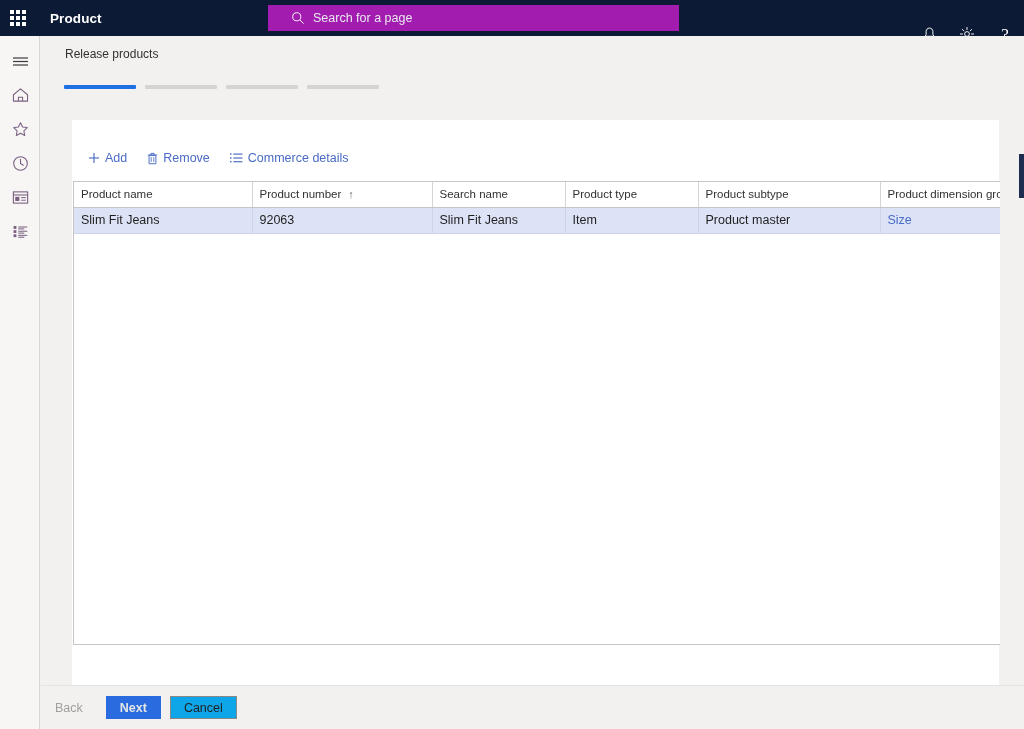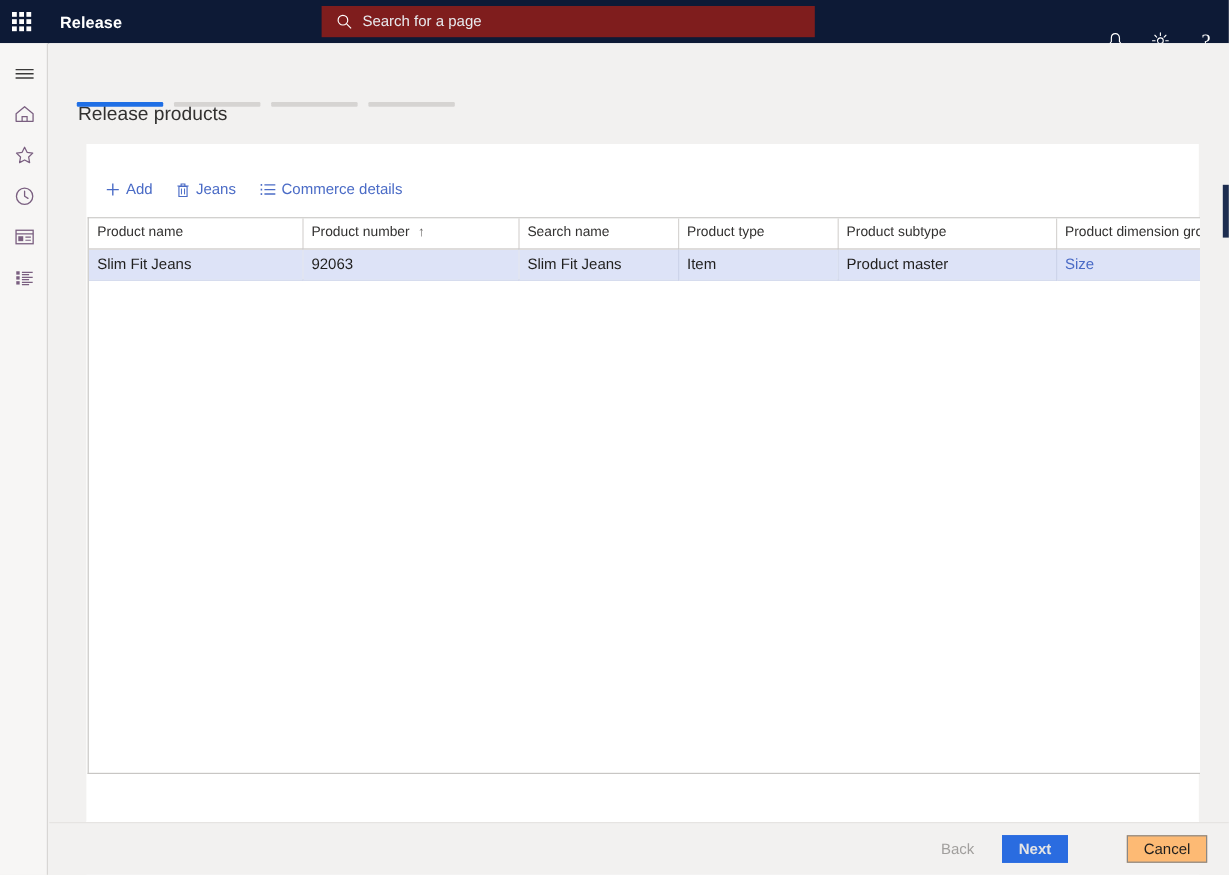--- a/index.html
+++ b/index.html
@@ -33,23 +33,23 @@
     color: #ffffff;
     font-size: 13.5px;
     font-weight: bold;
     margin-left: 14px;
     letter-spacing: .1px;
     white-space: nowrap;
   }
   .search-box {
     position: absolute; left: 268px; top: 5px;
     width: 411px; height: 26px;
-    background: #7f1d1d;
+    background: #a21caf;
     display: flex; align-items: center;
-    padding-left: 12px;
+    padding-left: 23px;
     cursor: text;
   }
   .search-icon { width: 14px; height: 14px; margin-right: 8px; flex: none; }
   .search-ph { color: #e8eaee; font-size: 12.5px; white-space: nowrap; }
 
   .top-right {
     position: absolute; right: 0; top: 0; height: 52px;
     display: flex; align-items: flex-end;
   }
   .top-right .company {
@@ -81,23 +81,22 @@
 
   
   .work {
     position: absolute; left: 41px; top: 36px;
     width: 983px; height: 693px;
     background: #f2f1f0;
   }
 
   .breadcrumb {
     position: absolute; left: 24px; top: 11px;
-    font-size: 16px; color: #323130;
-    cursor: pointer;
-    margin-top: 40px;
+    font-size: 12px; color: #323130;
+    cursor: pointer;
   }
 
   .steps {
     position: absolute; left: 23px; top: 49px;
     display: flex; gap: 9px;
   }
   .step { width: 72px; height: 4px; background: #d6d4d2; border-radius: 1px; cursor: pointer; }
   .step.active { background: #1f6fe5; }
 
   .page-title {
@@ -190,39 +189,39 @@
     width: 912px; height: 9px;
     background: #a19f9d;
     border-radius: 1px;
   }
 
   
   .footer {
     position: absolute; left: 0; bottom: 0;
     width: 983px; height: 44px;
     background: #f2f1f0;
-    display: flex; align-items: center; justify-content: flex-end;
+    display: flex; align-items: center; 
     padding-right: 18px;
     gap: 9px;
     border-top: 1px solid #e6e4e2;
   }
   .btn {
     height: 23px;
     min-width: 53px;
     font-size: 12.5px;
     font-family: "Liberation Sans", sans-serif;
     display: flex; align-items: center; justify-content: center;
     padding: 0 13px;
     cursor: pointer;
     border: 1px solid transparent;
     background: transparent;
   }
   .btn-disabled { color: #a19f9d; cursor: default; }
   .btn-primary { background: #2a6ce0; color: #e5e5e5; font-weight: bold; border-color: #2a6ce0; }
-  .btn-default { background: #fdba74; color: #201f1e; border-color: #8a8886; margin-left: 40px; }
+  .btn-default { background: #0ea5e9; color: #201f1e; border-color: #8a8886; }
 
   
   .vscroll {
     position: absolute; right: 0; top: 36px;
     width: 5px; height: 693px;
     background: transparent;
   }
   .vscroll-thumb {
     position: absolute; top: 118px; left: 0;
     width: 5px; height: 44px;
@@ -239,21 +238,21 @@
         <i></i>
         <i></i>
         <i></i>
         <i></i>
         <i></i>
         <i></i>
         <i></i>
         <i></i>
     </div>
   </div>
-  <div class="app-title">Release</div>
+  <div class="app-title">Product</div>
 
   <div class="search-box">
     <svg class="search-icon" viewBox="0 0 16 16">
       <circle cx="6.6" cy="6.6" r="4.6" fill="none" stroke="#ffffff" stroke-width="1.1"></circle>
       <line x1="10.1" y1="10.1" x2="14.4" y2="14.4" stroke="#ffffff" stroke-width="1.1"></line>
     </svg>
     <span class="search-ph">Search for a page</span>
   </div>
 
   <div class="top-right">
@@ -369,21 +368,21 @@
       <div class="tb-btn">
         <svg width="11" height="13" viewBox="0 0 12 14">
           <path d="M2.3 3.6h7.4v9.1H2.3z" fill="none" stroke="#4a6bc6" stroke-width="1.05"></path>
           <line x1="0.9" y1="3.2" x2="11.1" y2="3.2" stroke="#4a6bc6" stroke-width="1.05"></line>
           <path d="M4.3 3.2V1.4h3.4v1.8" fill="none" stroke="#4a6bc6" stroke-width="1.05"></path>
           <g stroke="#4a6bc6" stroke-width=".9">
             <line x1="4.6" y1="5.5" x2="4.6" y2="10.8"></line>
             <line x1="7.4" y1="5.5" x2="7.4" y2="10.8"></line>
           </g>
         </svg>
-        <span>Jeans</span>
+        <span>Remove</span>
       </div>
       <div class="tb-btn">
         <svg width="13" height="12" viewBox="0 0 14 12">
           <g fill="#4a6bc6">
             <rect x="0" y="1" width="1.6" height="1.6"></rect>
             <rect x="0" y="5.2" width="1.6" height="1.6"></rect>
             <rect x="0" y="9.2" width="1.6" height="1.6"></rect>
           </g>
           <g stroke="#4a6bc6" stroke-width="1.25">
             <line x1="3.6" y1="1.8" x2="13.4" y2="1.8"></line>

